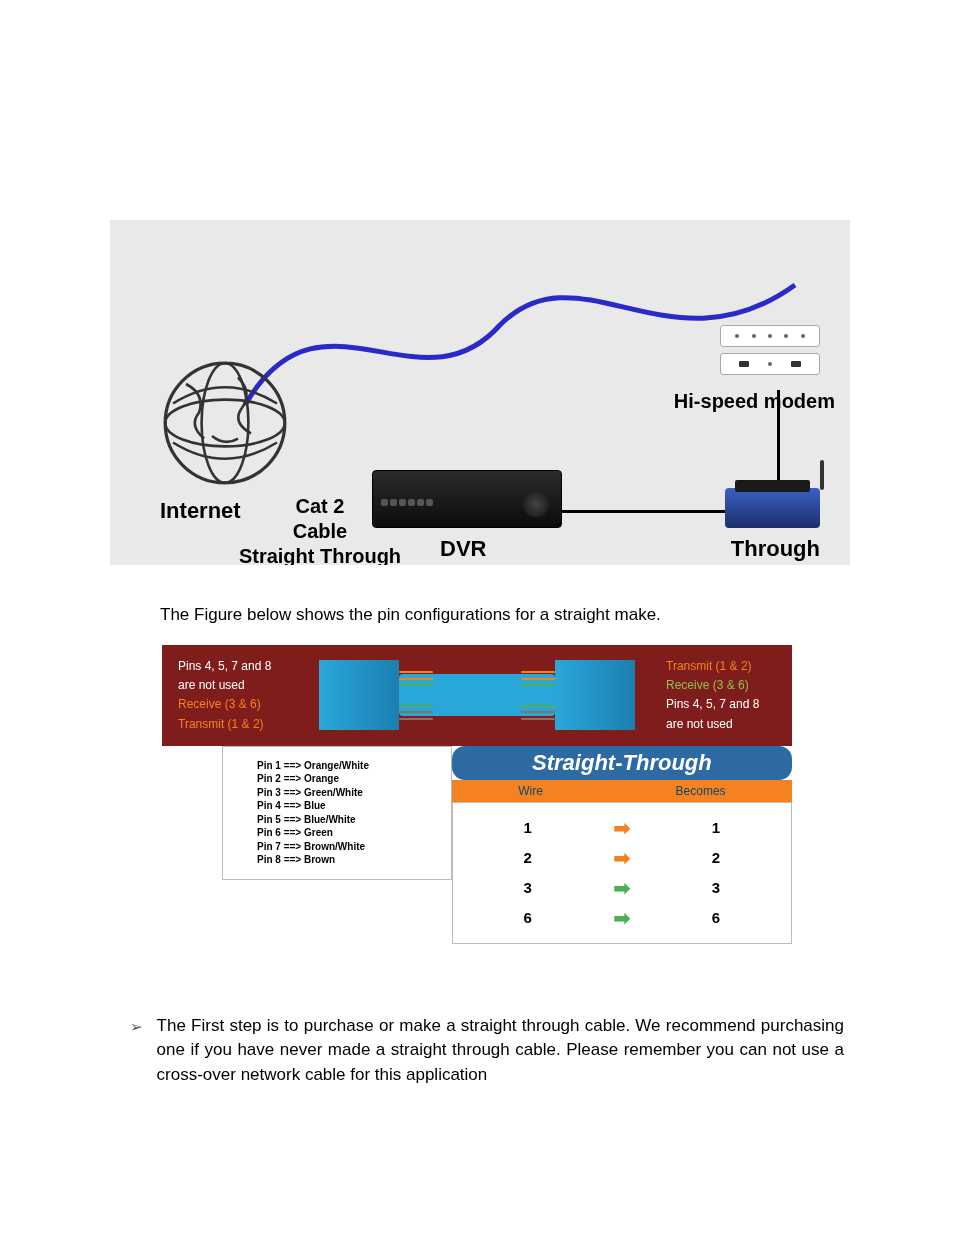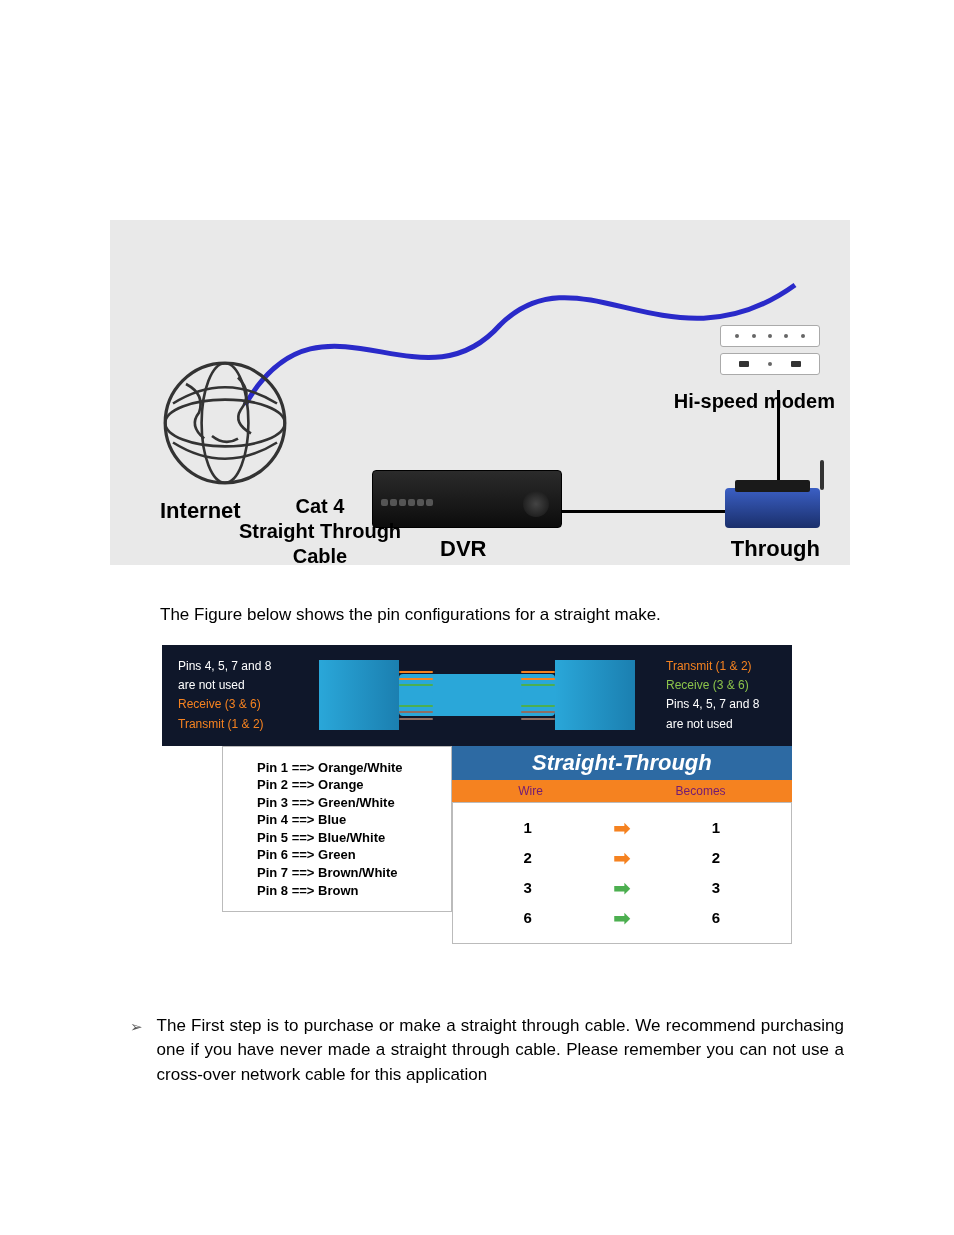--- a/index.html
+++ b/index.html
@@ -23,42 +23,42 @@
   .l-modem { right: 15px; top: 170px; font-size: 20px; }
   .l-cable { left: 115px; top: 274px; font-size: 20px; line-height: 1.25; width: 190px;}
   .l-dvr { left: 330px; top: 316px; font-size: 22px; }
   .l-router { right: 30px; top: 316px; font-size: 22px; }
   .wire-curve { position: absolute; left: 130px; top: 35px; width: 560px; height: 160px; }
   .wire-line { position: absolute; background: #000; }
   .wl-modem { right: 70px; top: 170px; width: 3px; height: 100px; }
   .wl-dvr-router { left: 450px; top: 290px; width: 170px; height: 3px; }
   .caption { font-size: 17px; margin: 20px 0 20px 50px; }
   .diagram2 { width: 630px; margin: 0 auto 70px auto; }
-  .d2-top { background: #0f172a; padding: 12px 16px 12px 16px; display: flex; align-items: center; justify-content: flex-end; gap: 23px; position: relative; }
+  .d2-top { background: #7f1d1d; padding: 12px 16px 12px 16px; display: flex; align-items: center; justify-content: flex-end; gap: 23px; position: relative; }
   .d2-left-labels { font-size: 12px; color: #fff; line-height: 1.6; }
   .d2-left-labels .unused { color: #fff; }
   .d2-left-labels .rx { color: #f58220; }
   .d2-left-labels .tx { color: #f58220; }
   .d2-right-labels { font-size: 12px; text-align: left; line-height: 1.6; }
   .d2-right-labels .tx { color: #f58220; }
   .d2-right-labels .rx { color: #8bc34a; }
   .d2-right-labels .unused { color: #fff; }
   .connector { width: 80px; height: 70px; background: linear-gradient(90deg,#2aa7d9,#1b7fb0); position: relative; }
   .conn-pins { position: absolute; top: 8px; height: 54px; width: 34px; display: flex; flex-direction: column; justify-content: space-around; }
   .conn-pins.left { right: -34px; }
   .conn-pins.right { left: -34px; align-items: flex-end; }
   .pin { height: 2px; width: 34px; border-radius: 1px; }
   .cable-mid { flex: 1; height: 42px; background: #2aa7d9; border-radius: 4px; }
   .d2-row { display: flex; }
   .d2-bottom-left { width: 46%; }
   .d2-bottom-right { width: 54%; }
   .d2-hdr-orange { background: #f58220; color: #fff; font-size: 13px; padding: 8px 14px; display: flex; justify-content: space-between; }
-  .d2-hdr-blue { background: #2d6aa3; color: #fff; font-size: 22px; font-weight: bold; font-style: italic; text-align: center; padding: 4px 0; }
-  .d2-sub-orange { background: #f58220; color: #701a75; font-size: 12px; display: flex; justify-content: space-around; padding: 4px 0; }
-  .pinlist { background: #fff; border: 1px solid #bbb; padding: 12px 34px; font-size: 13px; font-weight: bold; line-height: 1.35; }
+  .d2-hdr-blue { background: #2d6aa3; color: #fff; font-size: 22px; font-weight: bold; font-style: italic; text-align: center; padding: 4px 0; border-radius: 13px; }
+  .d2-sub-orange { background: #f58220; color: #0c4a6e; font-size: 12px; display: flex; justify-content: space-around; padding: 4px 0; }
+  .pinlist { background: #fff; border: 1px solid #bbb; padding: 12px 34px; font-size: 10px; font-weight: bold; line-height: 1.35; }
   .maptable { background: #fff; border: 1px solid #bbb; padding: 10px 0; }
   .maprow { display: flex; align-items: center; justify-content: space-around; font-size: 15px; font-weight: bold; padding: 3px 30px;}
   .arrow-o { color: #f58220; font-size: 20px; }
   .arrow-g { color: #4caf50; font-size: 20px; }
   .bullets { margin: 0 0 0 20px; }
   .bullet-row { display: flex; gap: 14px; font-size: 17px; line-height: 1.45; text-align: justify; }
   .bullet-sym { color: #555; font-size: 15px; flex-shrink: 0; padding-top: 2px;}
 </style>
 </head>
 <body>
@@ -108,23 +108,23 @@
     </div>
 
     <div class="router">
       <div class="router-top"></div>
       <div class="antenna"></div>
     </div>
 
     <div class="label l-internet">Internet</div>
     <div class="label l-modem">Hi-speed modem</div>
     <div class="label l-cable">
-      <div>Cat 4</div>
+      <div>Cat 2</div>
+      <div>Cable</div>
       <div>Straight Through</div>
-      <div>Cable</div>
     </div>
     <div class="label l-dvr">DVR</div>
     <div class="label l-router">Through</div>
   </div>
 
   <div class="caption">The Figure below shows the pin configurations for a straight make.</div>
 
   <div class="diagram2">
     <div class="d2-top">
       <div class="d2-left-labels">

